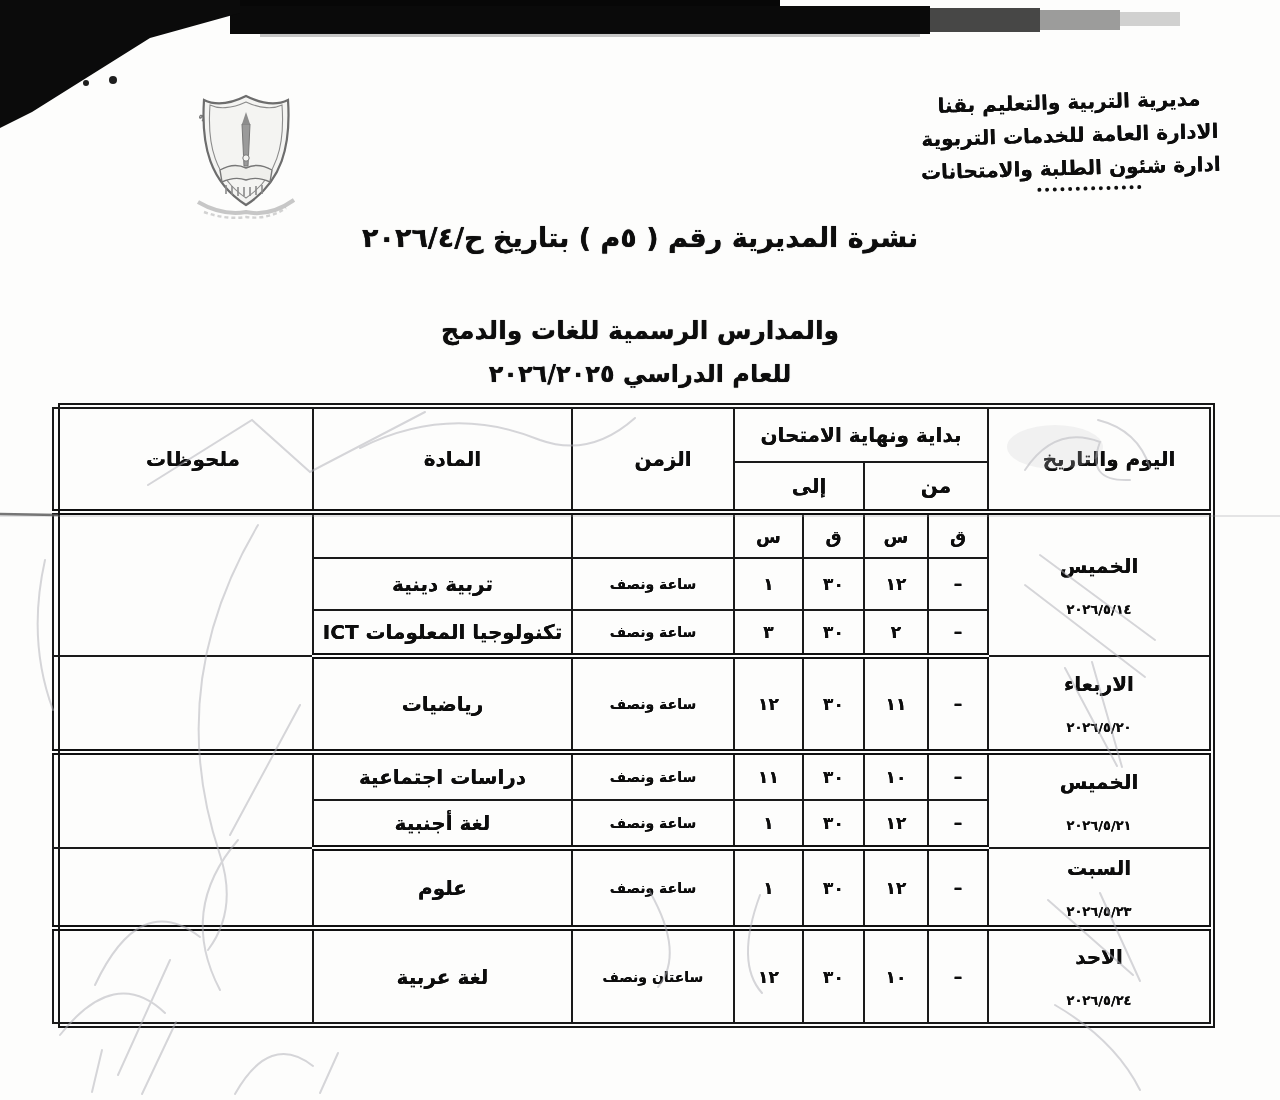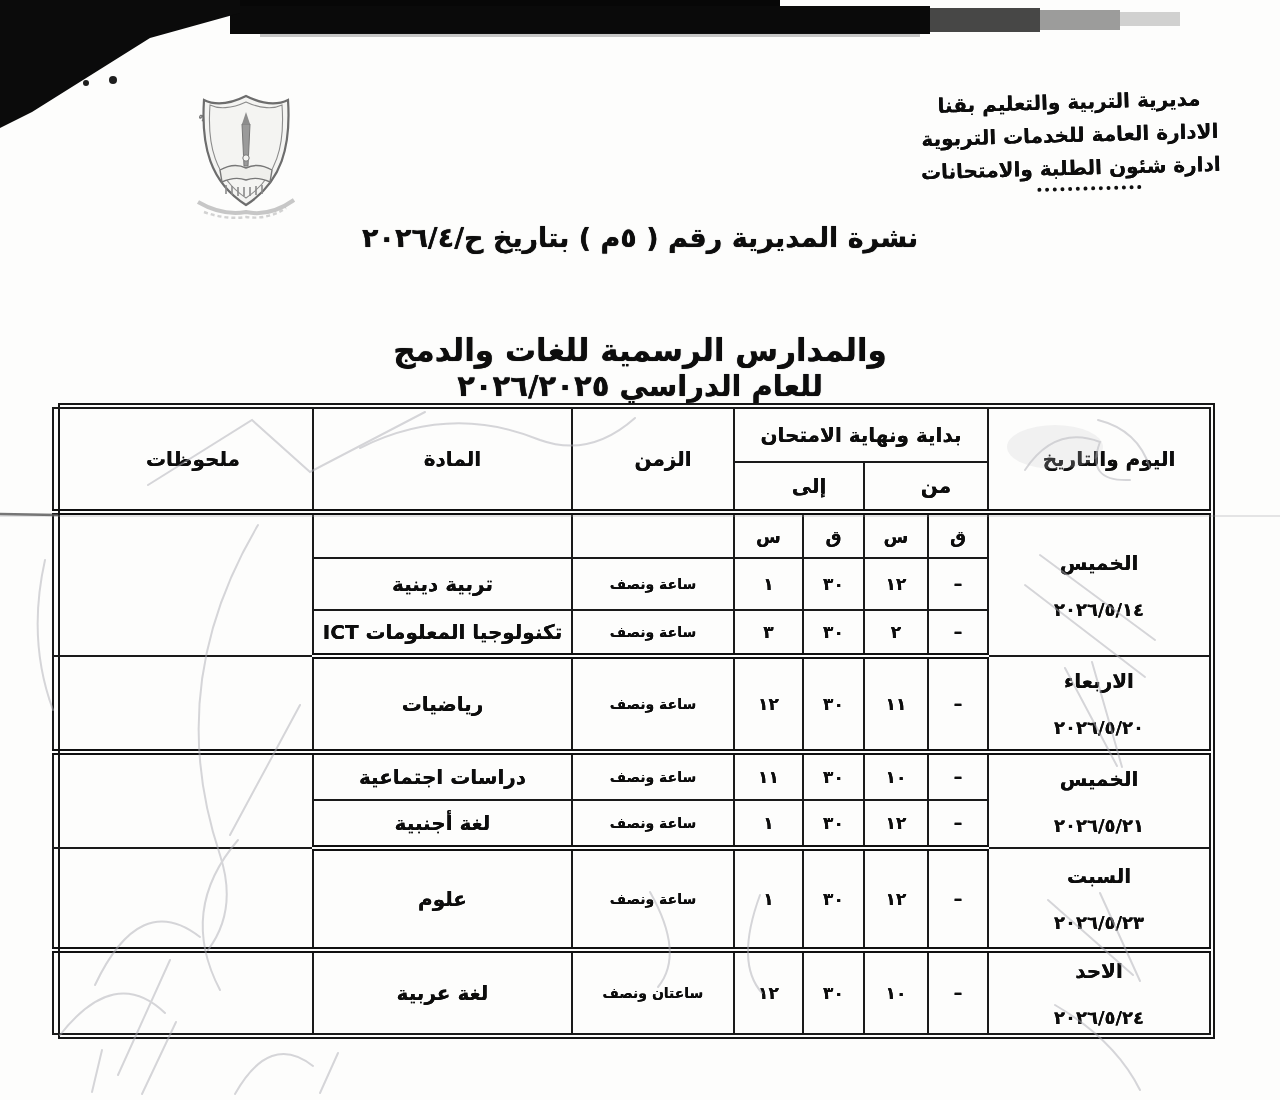--- a/index.html
+++ b/index.html
@@ -22,22 +22,22 @@
   #letterhead .dots {
     margin:2px auto 0; width:104px; border-bottom:4px dotted #101010;
     transform:translateX(18px);
   }
 
   
   .title-line { position:absolute; left:0; width:100%; text-align:center;
     font-weight:bold; text-shadow:0 0 .7px #000; }
   #t-bulletin { top:222px; font-size:27px; }
   #t-main     { top:268px; font-size:26px; }
-  #t-sub      { top:332px; font-size:31px; }
-  #t-year     { top:360px; font-size:29px;margin-top:9px; }
+  #t-sub      { top:316px; font-size:25px; }
+  #t-year     { top:360px; font-size:24px; }
 
   
   #table-wrap {
     position:absolute; left:58px; top:403px; width:1157px;
     border:2px solid #161616; padding:2px; background:#fdfdfc;
   }
   table.sched {
     width:100%; border-collapse:collapse; table-layout:fixed;
     direction:rtl; font-weight:bold; color:#0d0d0d;
   }
@@ -47,31 +47,31 @@
   }
   .sched thead td { font-size:20px; }
   td.c-exam { font-size:19px; }
   td.c-sq   { font-size:18px; border-bottom-width:1px; border-bottom-color:#555; }
   td.c-empty{ border-bottom-width:1px; border-bottom-color:#777; }
   td.c-num  { font-size:17px; }
   td.c-dur  { font-size:14px; }
   td.c-subj { font-size:20px;text-align:center; }
   td.c-day  { font-size:20px; }
   .daybox { display:flex; flex-direction:column; align-items:center; gap:24px; }
-  .daybox .d-date { font-size:18px; letter-spacing:0; }
+  .daybox .d-date { font-size:13px; letter-spacing:0; }
   thead tr:last-child td, td.head-deep { border-bottom:6px double #101010;padding-left:20px; }
   tr.group-end td { border-bottom:6px double #101010; }
   td.notes-cell { background:transparent; }
 
   
   tr.rh-h1 { height:54px; } tr.rh-h2 { height:50px; }
   tr.rh-sub{ height:46px; } tr.rh-a { height:52px; }
   tr.rh-b  { height:46px; } tr.rh-wed{ height:96px; }
   tr.rh-c  { height:48px; } tr.rh-d { height:48px; }
-  tr.rh-sat{ height:102px; } tr.rh-sun{ height:84px;padding-left:18px; }
+  tr.rh-sat{ height:80px; } tr.rh-sun{ height:95px;padding-left:18px; }
 
   
   col.w-day{width:222px;} col.w-fm{width:60px;} col.w-fh{width:64px;}
   col.w-tm{width:61px;} col.w-th{width:69px;} col.w-dur{width:162px;}
   col.w-subj{width:259px;} col.w-notes{width:260px;}
 </style>
 </head>
 <body>
 
 <div id="page">

